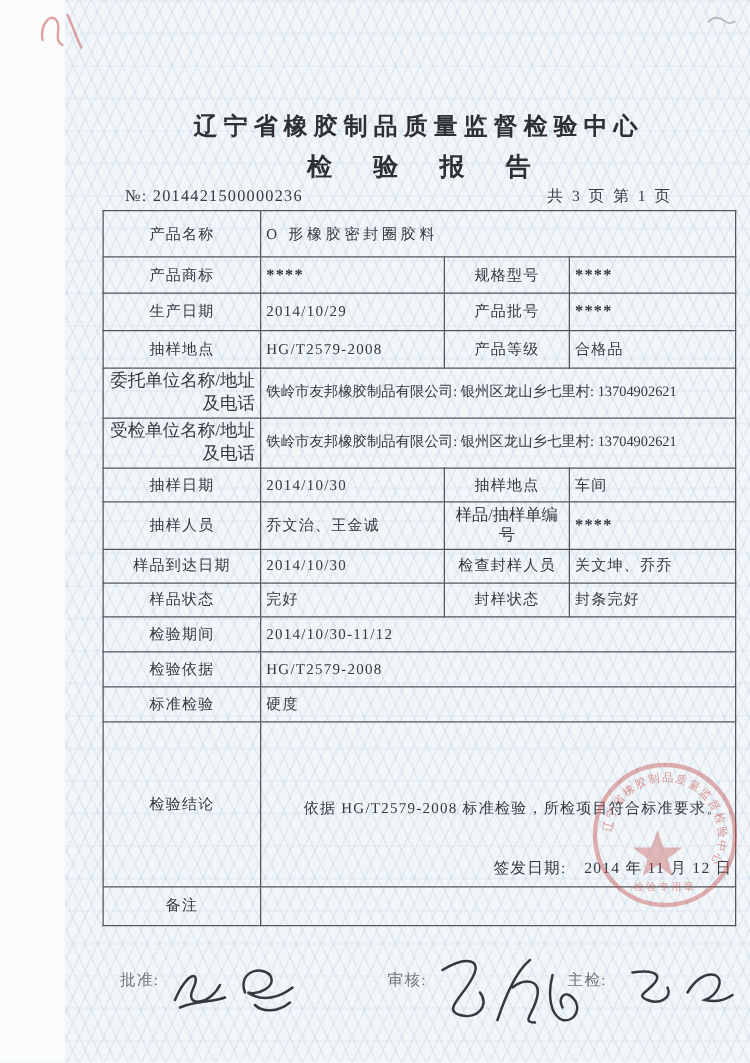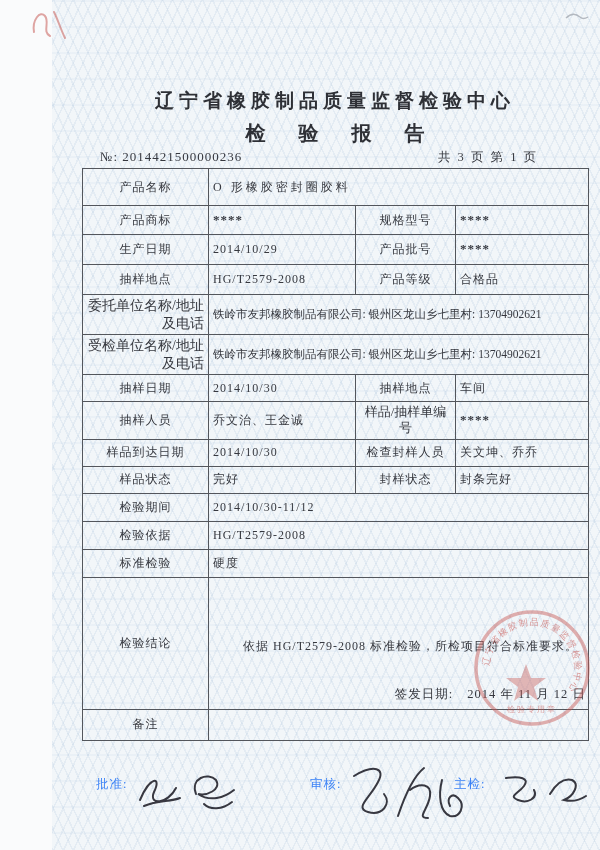--- a/index.html
+++ b/index.html
@@ -51,21 +51,21 @@
   .items-extra{position:absolute;right:8px;top:4px;letter-spacing:2px;margin-top:33px;}
   .indent{padding-left:34px;}
   .conclusion-cell{position:relative;vertical-align:top;}
   .conclusion-text{
     display:block;padding:6px 60px 0 30px;text-align:right;
     letter-spacing:1px;white-space:nowrap;font-size:12px;
   }
   .issue-line{position:absolute;right:2px;bottom:6px;letter-spacing:1px;font-size:12.5px;white-space:nowrap;}
   .issue-label{margin-right:10px;}
   .sign-row{position:absolute;top:768px;left:82px;width:506px;height:70px;font-size:12.5px;}
-  .sig-label{position:absolute;letter-spacing:1px;color:#3b82f6;}
+  .sig-label{position:absolute;letter-spacing:1px;color:#737373;}
   .sig-svg{position:absolute;}
   .sig-svg path{fill:none;stroke:#23242c;stroke-width:2;stroke-linecap:round;opacity:.9;}
   .seal{position:absolute;left:468px;top:606px;width:128px;height:128px;pointer-events:none;}
   .corner-pencil{position:absolute;left:560px;top:6px;}
   .red-mark{position:absolute;left:24px;top:4px;opacity:.5;}
 </style>
 </head>
 <body>
 
 <div class="scan-area"></div>

